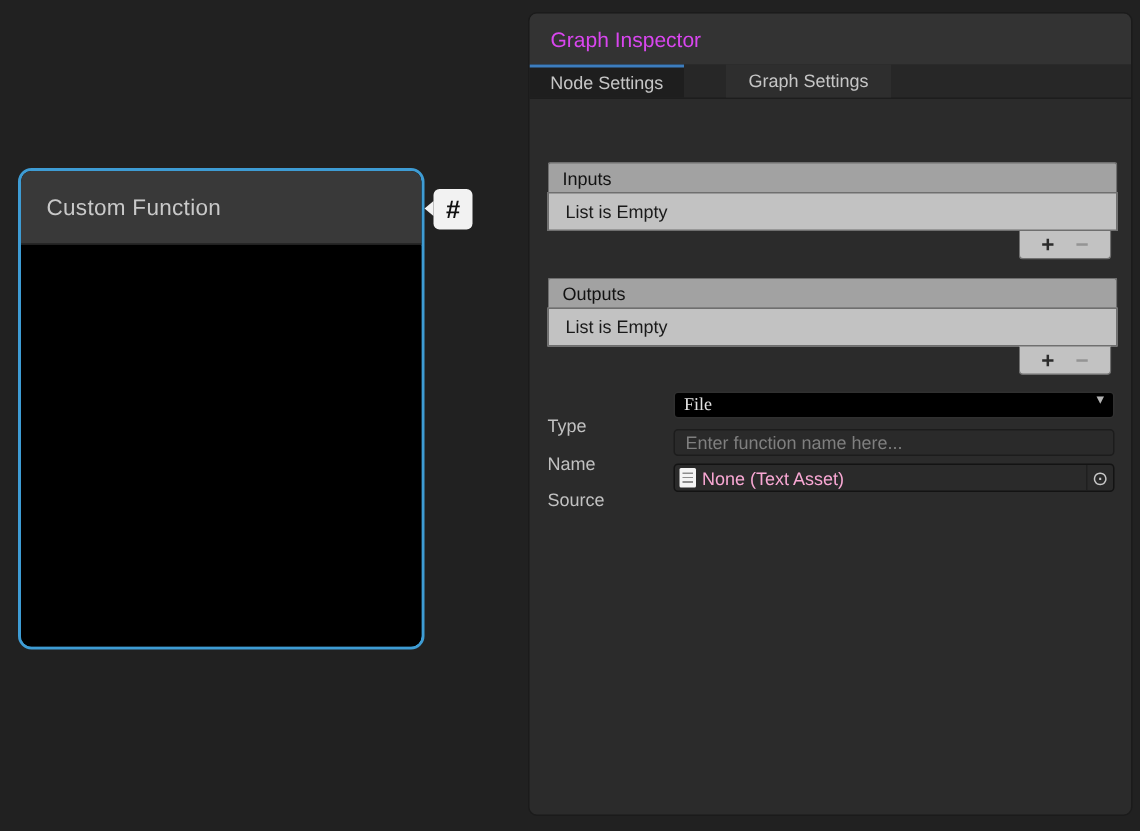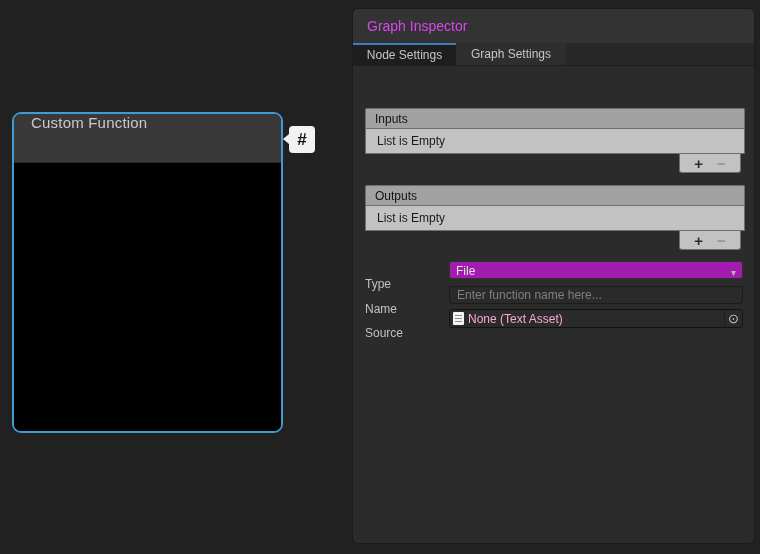--- a/index.html
+++ b/index.html
@@ -7,21 +7,21 @@
   body { font-family:"Liberation Sans", sans-serif; background:#212121; }
   .screen { position:relative; width:760px; height:554px; background:#212121; overflow:hidden; }
 
   
   .node {
     position:absolute; left:12px; top:112px; width:271px; height:321px;
     background:#000; border:2px solid #3e9cd4; border-radius:9px; overflow:hidden;
   }
   .node-title {
     height:49px; background:#393939; border-bottom:1px solid #262626;
-    display:flex; padding-left:17px;
+    display:flex; align-items:center; padding-left:17px;
   }
   .node-title span { color:#c9c9c9; font-size:15px; letter-spacing:0.2px; }
   .node-body { position:absolute; top:50px; bottom:0; left:0; right:0; background:#000; }
 
   .badge {
     position:absolute; left:289px; top:126px; width:26px; height:27px;
     background:#f2f2f2; border-radius:4px;
     display:flex; align-items:center; justify-content:center;
   }
   .badge .glyph { color:#111; font-weight:bold; font-size:17px; line-height:1; }
@@ -37,21 +37,21 @@
     background:#2b2b2b; border:1px solid #1b1b1b; border-radius:6px; overflow:hidden;
   }
   .panel-header {
     position:absolute; top:0; left:0; right:0; height:34px; background:#333333;
     display:flex; align-items:center; padding-left:14px;
   }
   .panel-header span { color:#d946ef; font-size:14px; }
 
   .tabs {
     position:absolute; top:34px; left:0; right:0; height:23px;
-    background:#272727; border-bottom:1px solid #1d1d1d; display:flex;
+    background:#272727; border-bottom:1px solid #1d1d1d; display:flex;gap:28px;
   }
   .tab {
     height:100%; display:flex; align-items:center; justify-content:center;
     font-size:12px; color:#c6c6c6; cursor:default;
   }
   .tab.active { width:103px; background:#1e1e1e; border-top:2px solid #3c7dbe; }
   .tab.inactive { width:110px; background:#2e2e2e; }
 
   .heading {
     position:absolute; top:66px; left:14px;
@@ -81,22 +81,22 @@
   .list-outputs { top:176px; }
 
   
   .field-row { position:absolute; left:12px; right:11px; display:flex; align-items:center; }
   .row-type { top:252px; height:18px; }
   .row-name { top:277px; height:18px; }
   .row-source { top:300px; height:19px; }
   .field-label { flex:0 0 84px; color:#c1c1c1; font-size:12px;margin-top:28px; }
 
   .dropdown {
-    flex:1; height:18px; background:#a21caf; border:1px solid #303030; border-radius:3px;
-    display:flex; align-items:flex-end; padding:0 6px; position:relative; cursor:pointer;
+    flex:1; height:18px; background:#000000; border:1px solid #303030; border-radius:3px;
+    display:flex; align-items:flex-start; padding:0 6px; position:relative; cursor:pointer;font-family:Liberation Serif, serif;
   }
   .dropdown .dd-value { color:#e2e2e2; font-size:12px; }
   .dropdown .caret { position:absolute; right:6px; color:#b4b4b4; font-size:10px; line-height:1; }
 
   .text-field {
     flex:1; height:18px; background:#2a2a2a; border:1px solid #1c1c1c; border-radius:3px;
     color:#d8d8d8; font-size:12px; padding:0 7px; outline:none;
     font-family:"Liberation Sans", sans-serif;
   }
   .text-field::placeholder { color:#7f7f7f; }

